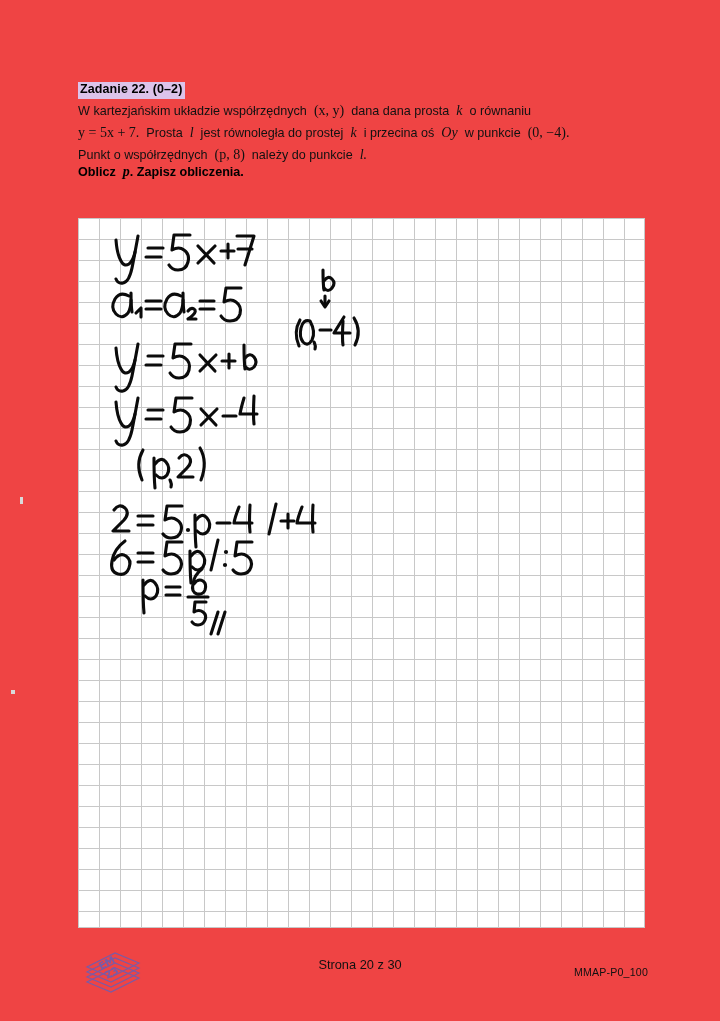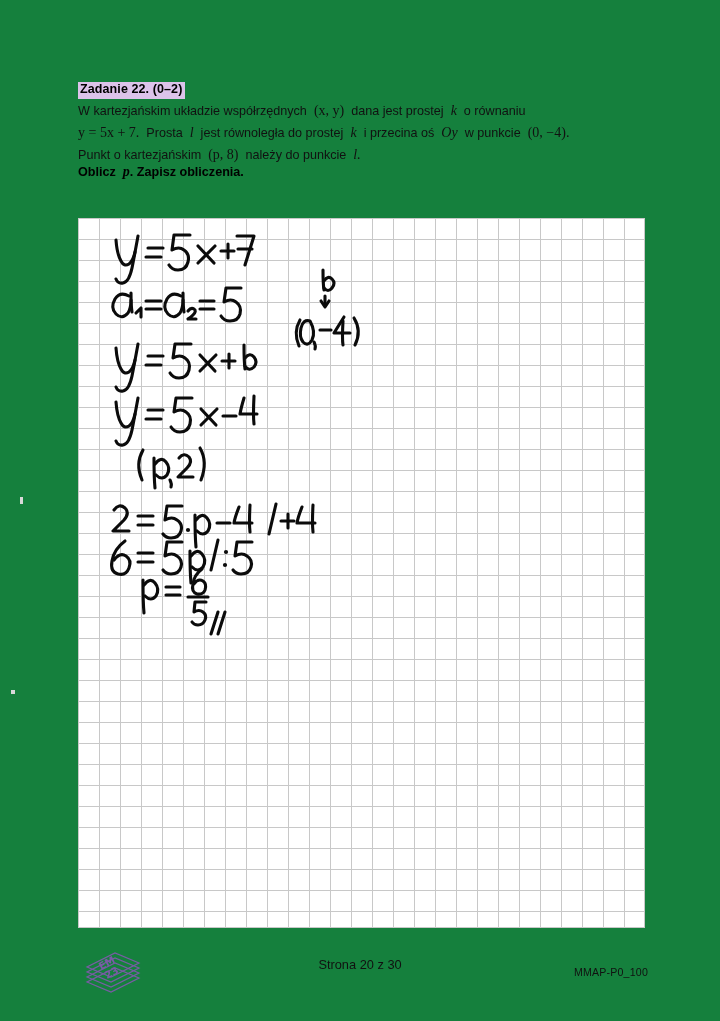--- a/index.html
+++ b/index.html
@@ -12,21 +12,21 @@
     height: 1021px;
     position: relative;
     font-family: "Liberation Sans", sans-serif;
     color: #000000;
     overflow: hidden;
   }
 
   .page {
     position: absolute;
     inset: 0;
-    background: #15803d;
+    background: #ef4444;
   }
 
   
   .task-head {
     position: absolute;
     left: 78px;
     top: 79px;
   }
   .task-title {
     display: inline-block;
@@ -139,27 +139,27 @@
 
   <div class="speck" style="left:20px;top:497px;width:3px;height:7px;"></div>
   <div class="speck" style="left:11px;top:690px;width:4px;height:4px;"></div>
 
   <div class="task-head">
     <span class="task-title">Zadanie 22. (0–2)</span>
   </div>
 
   <div class="task-body">
     <div class="ln">
-      <span>W kartezjańskim układzie współrzędnych</span><span class="sp2"></span><span class="mn">(x, y)</span><span class="sp2"></span><span>dana jest prostej</span><span class="sp2"></span><span class="mi">k</span><span class="sp2"></span><span>o równaniu</span>
+      <span>W kartezjańskim układzie współrzędnych</span><span class="sp2"></span><span class="mn">(x, y)</span><span class="sp2"></span><span>dana dana prosta</span><span class="sp2"></span><span class="mi">k</span><span class="sp2"></span><span>o równaniu</span>
     </div>
     <div class="ln">
       <span class="mn">y = 5x + 7.</span><span class="sp2"></span><span>Prosta</span><span class="sp2"></span><span class="mi">l</span><span class="sp2"></span><span>jest równoległa do prostej</span><span class="sp2"></span><span class="mi">k</span><span class="sp2"></span><span>i przecina oś</span><span class="sp2"></span><span class="mi">Oy</span><span class="sp2"></span><span>w punkcie</span><span class="sp2"></span><span class="mn">(0, −4).</span>
     </div>
     <div class="ln">
-      <span>Punkt o kartezjańskim</span><span class="sp2"></span><span class="mn">(p, 8)</span><span class="sp2"></span><span>należy do punkcie</span><span class="sp2"></span><span class="mi">l.</span>
+      <span>Punkt o współrzędnych</span><span class="sp2"></span><span class="mn">(p, 8)</span><span class="sp2"></span><span>należy do punkcie</span><span class="sp2"></span><span class="mi">l.</span>
     </div>
   </div>
 
   <div class="task-instruction">
     <span>Oblicz</span><span class="sp2"></span><span class="mi">p</span><span>. Zapisz obliczenia.</span>
   </div>
 
   <div class="grid-area">
     <svg class="handwriting" viewBox="0 0 567 710">
       <g fill="none" stroke="#0b0b0b" stroke-width="3.1" stroke-linecap="round" stroke-linejoin="round">

